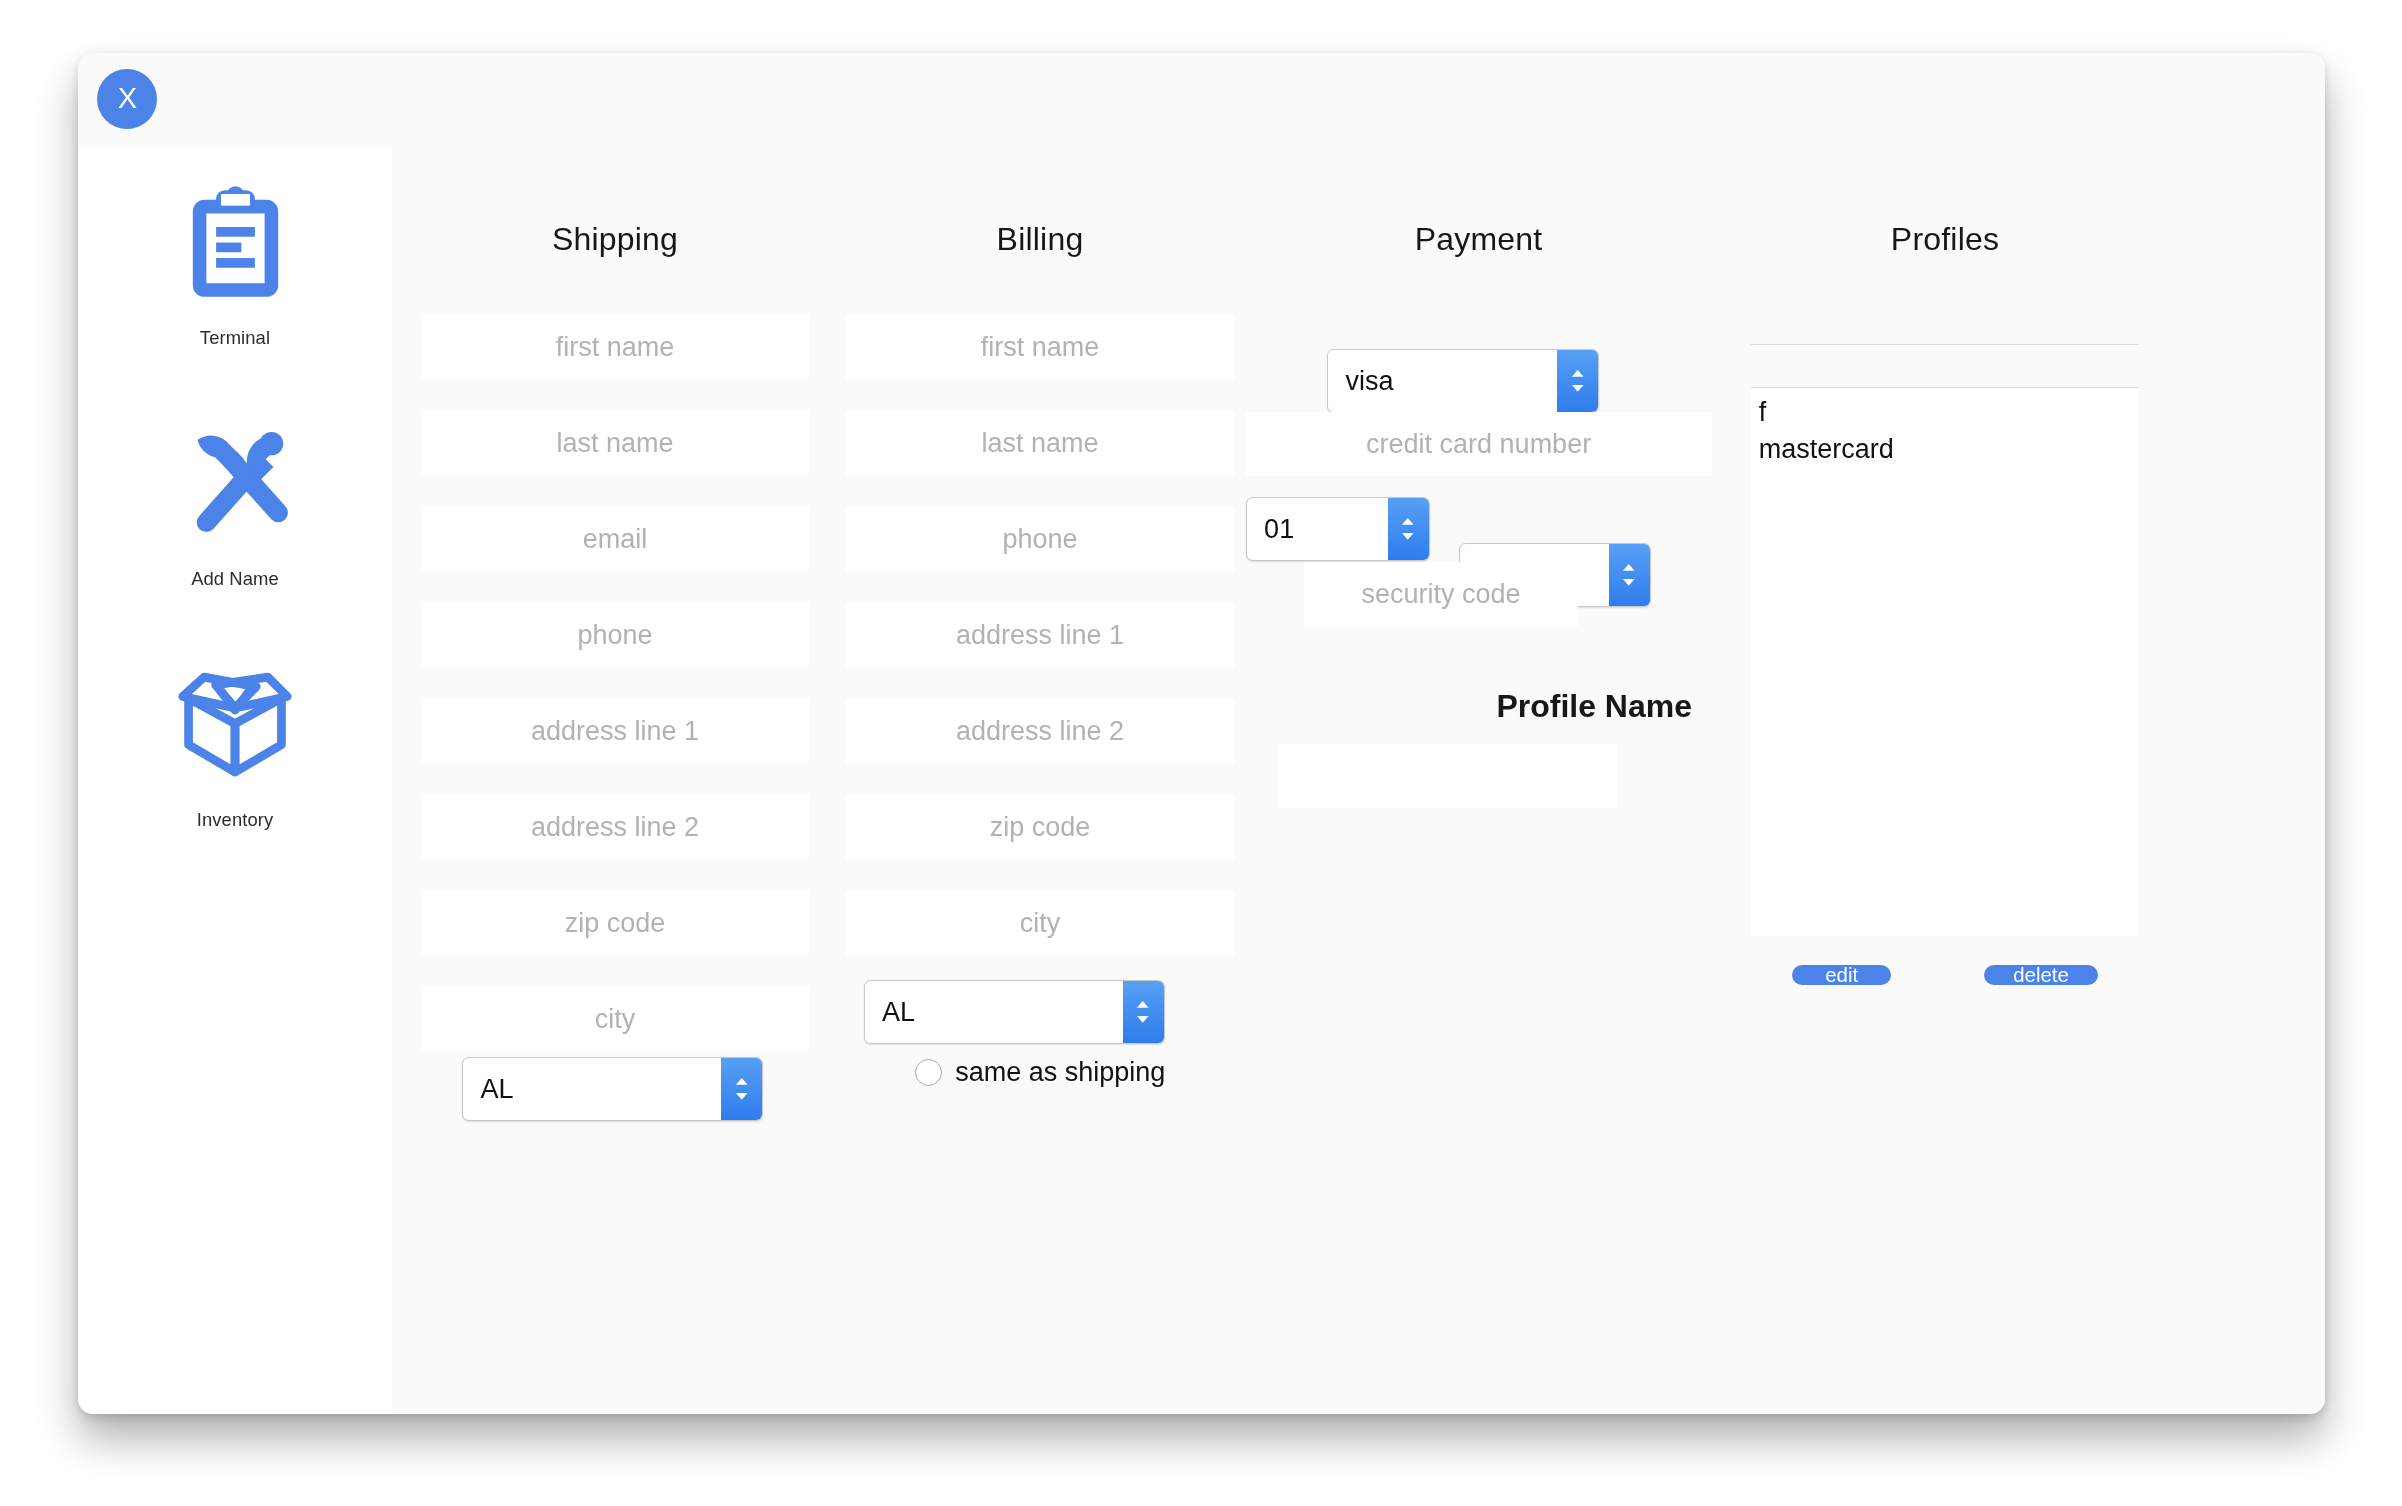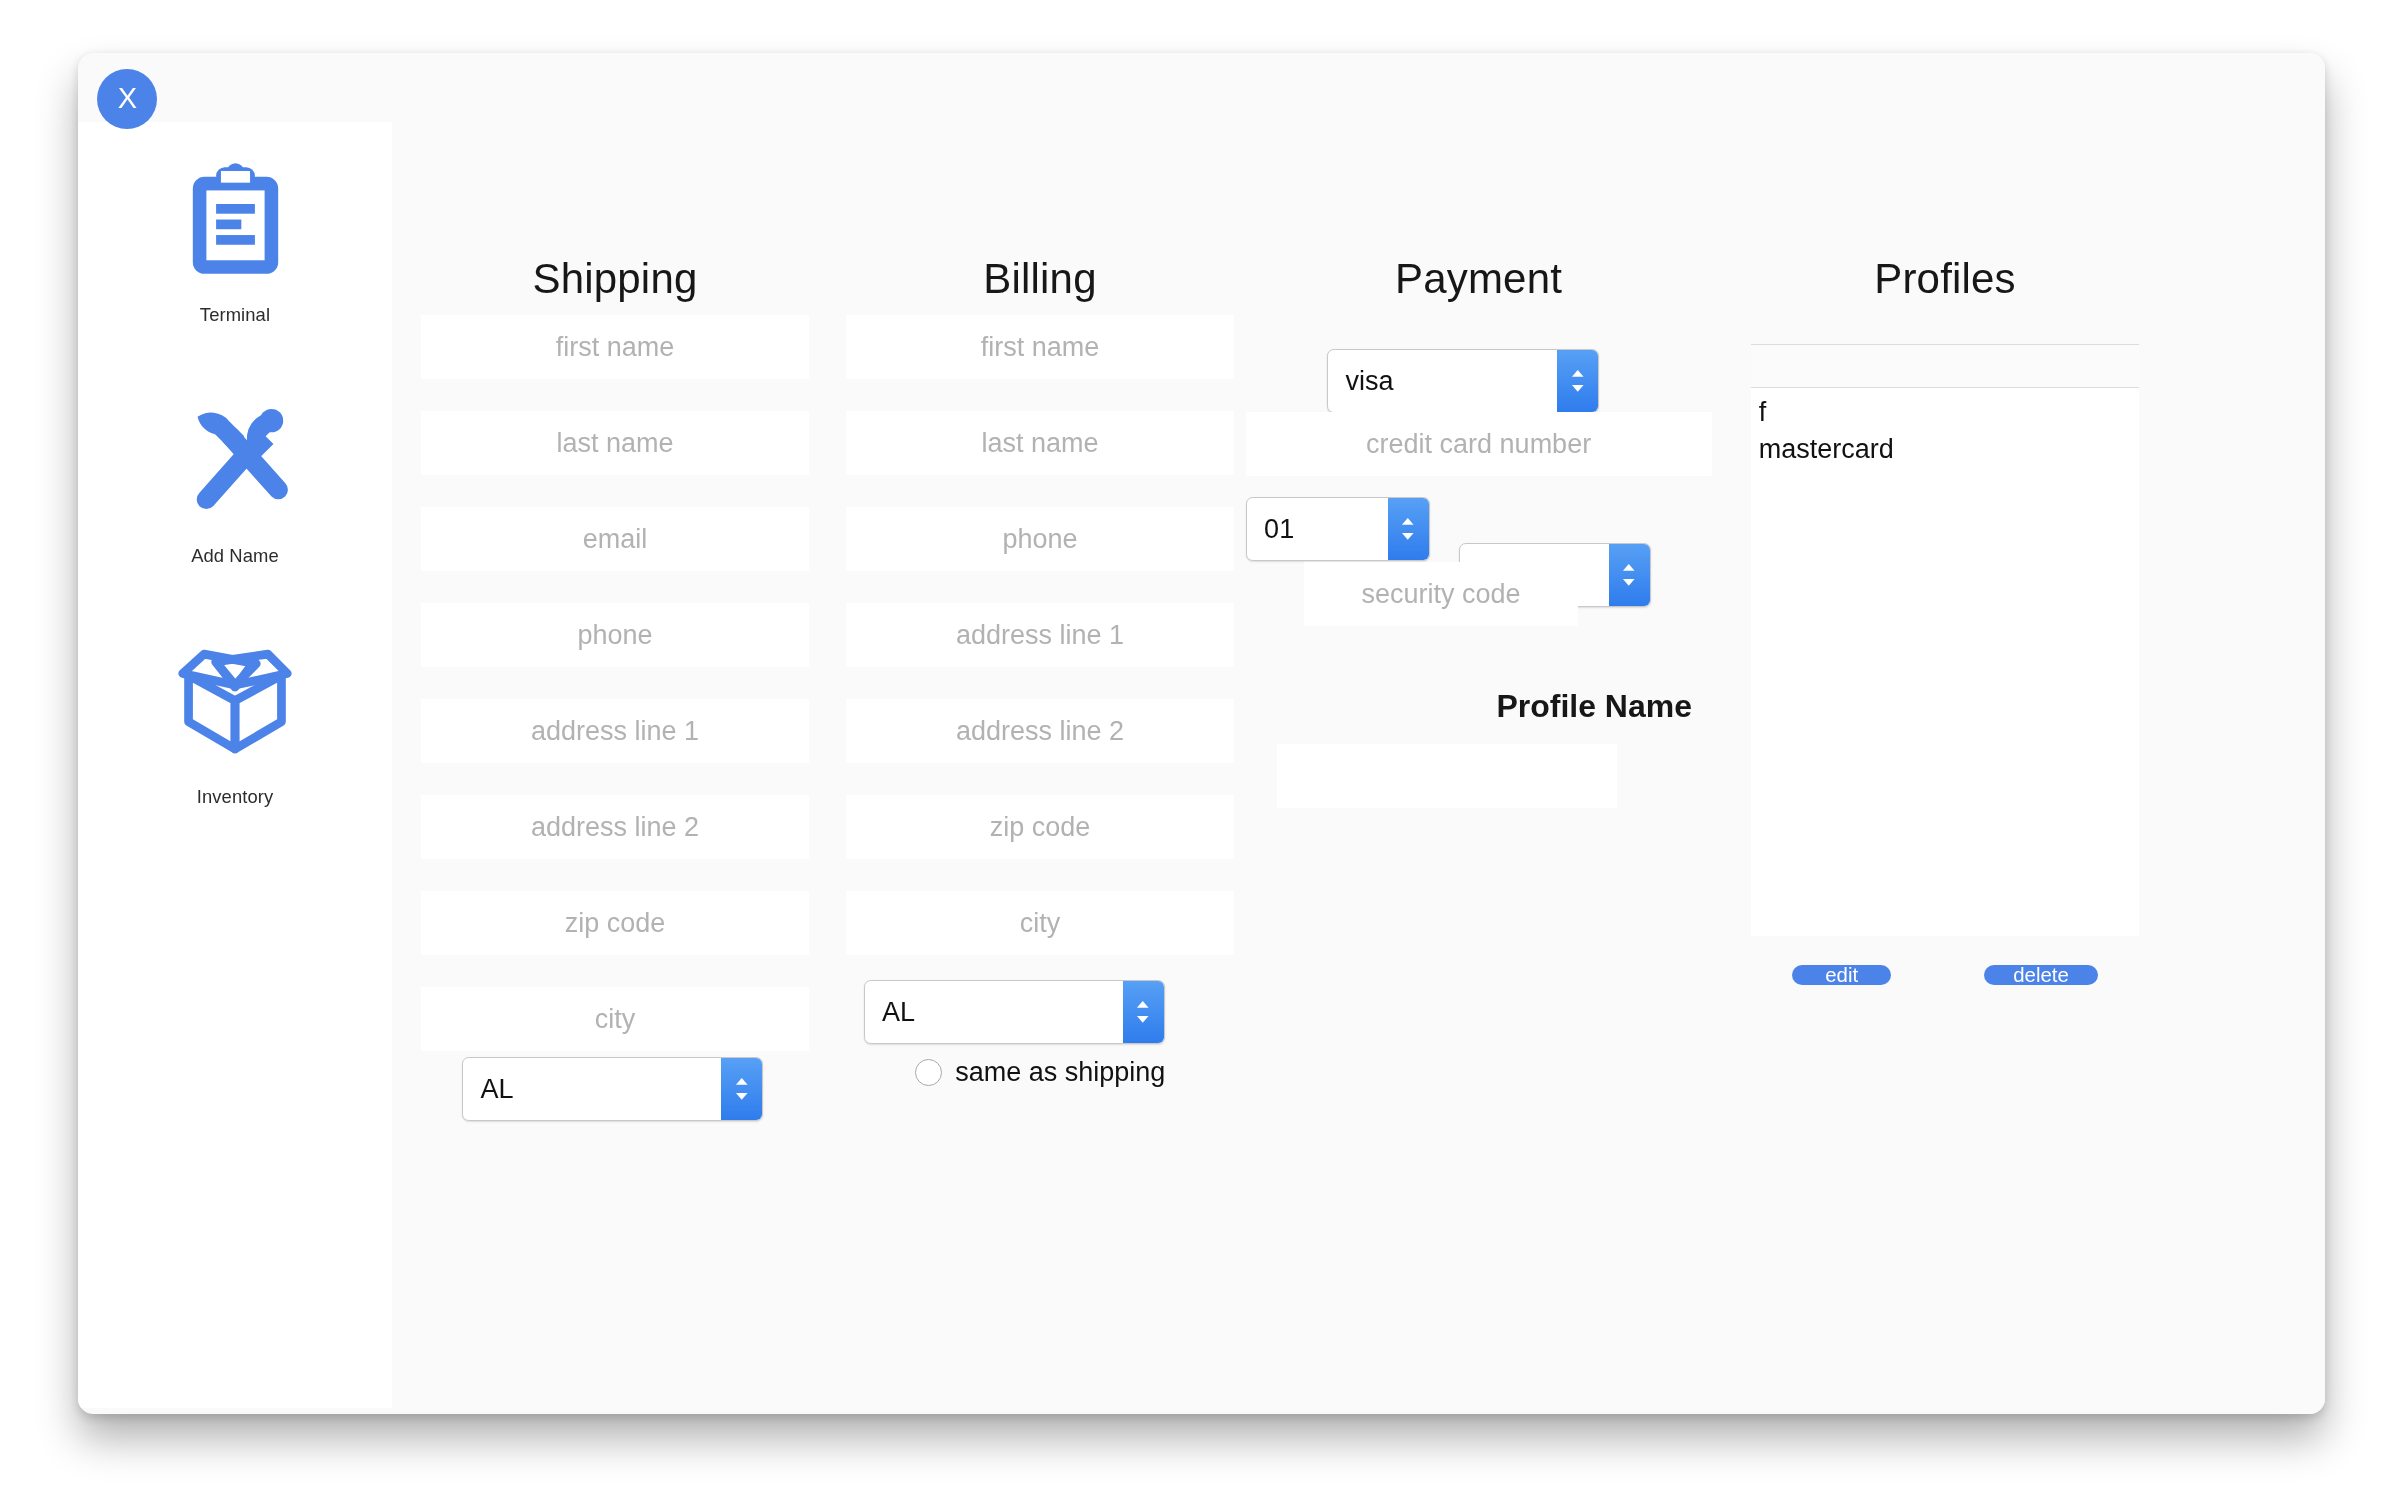--- a/index.html
+++ b/index.html
@@ -34,21 +34,21 @@
     font-weight: 400;
     cursor: pointer;
     z-index: 6;
     display: flex; align-items: center; justify-content: center;
     line-height: 1;
   }
 
   
   #sidebar {
     position: absolute;
-    left: 0; top: 69px;
+    left: 0; top: 92px;
     width: 314px; height: 1286px;
     background: #ffffff;
     padding-top: 25px;
     z-index: 4;
   }
   .sidebar-item {
     width: 100%;
     height: 241px;
     display: flex;
     flex-direction: column;
@@ -73,24 +73,24 @@
   #content {
     position: absolute;
     left: 314px; top: 0;
     right: 0; bottom: 0;
     background: #fafafa;
   }
 
   .column { position: absolute; top: 0; }
   .col-title {
     position: absolute;
-    top: 202px;
+    top: 168px;
     width: 100%;
     text-align: center;
-    font-size: 42px;
+    font-size: 32px;
     font-weight: 400;
     color: #171717;
     letter-spacing: 0.2px;
   }
 
   
   .field {
     display: block;
     width: 100%;
     height: 64px;

